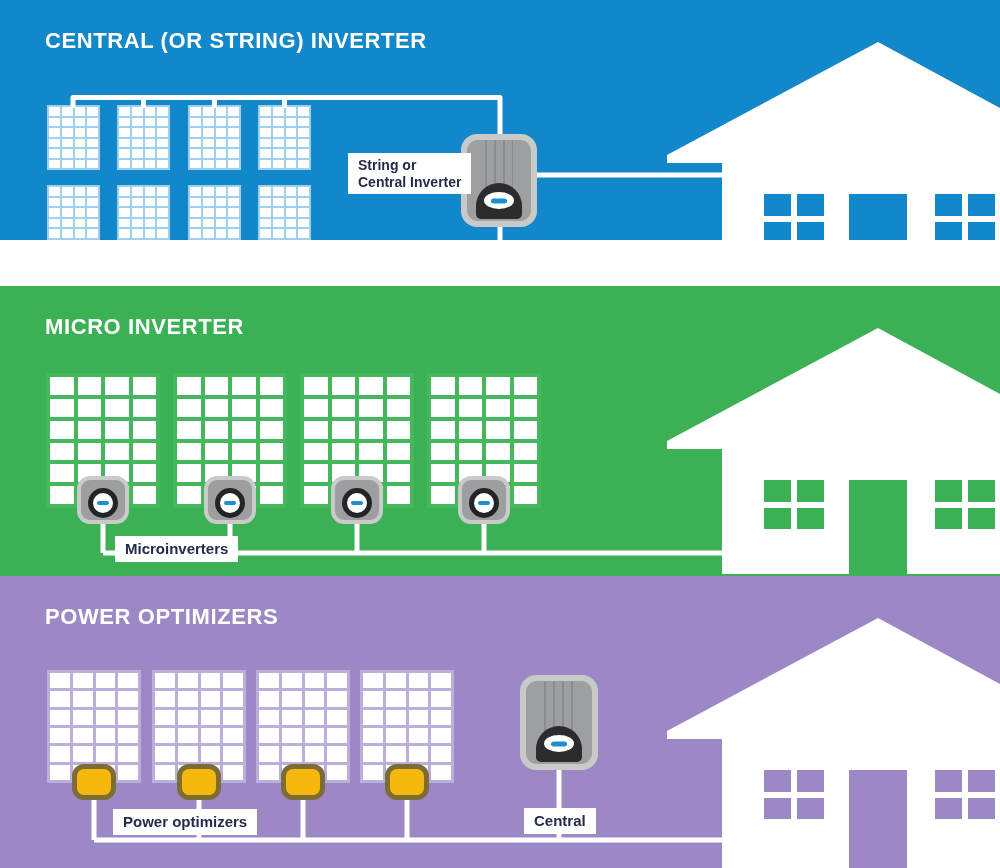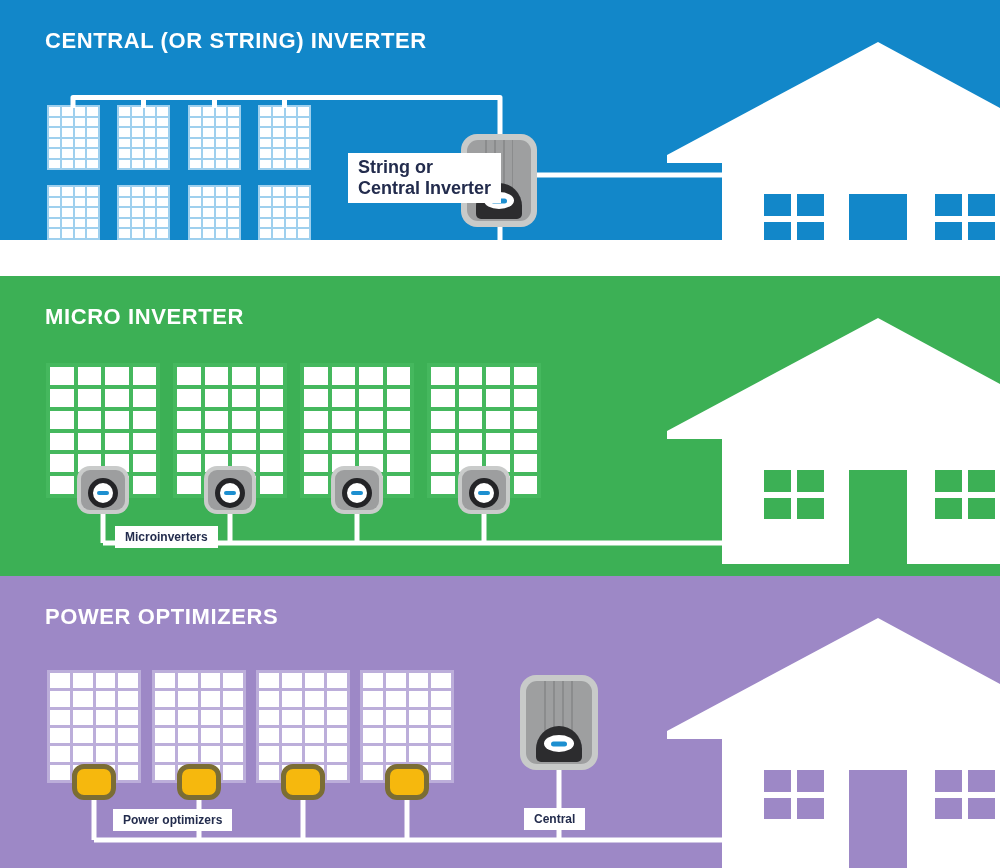--- a/index.html
+++ b/index.html
@@ -1,30 +1,30 @@
 <!DOCTYPE html>
 <html><head>
 <meta charset="utf-8">
 <style>
   html,body{margin:0;padding:0;background:#fff;}
   #stage{position:relative;width:1000px;height:868px;overflow:hidden;
          font-family:"Liberation Sans",sans-serif;}
   .section{position:absolute;left:0;width:1000px;overflow:hidden;}
   #sec-0{top:0;height:240px;background:#1287c9;}
-  #sec-1{top:276px;height:328px;background:#3cb055;}
+  #sec-1{top:286px;height:328px;background:#3cb055;}
   #sec-2{top:576px;height:336px;background:#9d88c6;}
   .sec-title{position:absolute;left:45px;top:28px;color:#ffffff;font-size:22px;
              font-weight:700;letter-spacing:0.6px;z-index:5;}
   .panel{position:absolute;display:grid;box-sizing:border-box;z-index:1;}
   .panel .cell{background:#ffffff;}
   svg.wires{position:absolute;left:0;top:0;z-index:2;}
   svg.house{position:absolute;left:0;top:0;z-index:1;}
   .tag{position:absolute;background:#ffffff;color:#232c4d;font-weight:700;
-       font-size:12px;line-height:1.18;padding:4px 10px;z-index:6;white-space:nowrap;}
-  .tag.two-line{font-size:18px;}
+       font-size:15px;line-height:1.18;padding:4px 10px;z-index:6;white-space:nowrap;}
+  .tag.two-line{font-size:14px;}
   
   .inv-device{position:absolute;background:#c8cac9;border-radius:16px;padding:6px;
               box-sizing:border-box;z-index:4;}
   .inv-body{position:relative;width:100%;height:100%;background:#9e9fa0;
             border-radius:11px;overflow:hidden;}
   .inv-stripes{position:absolute;left:28%;right:28%;top:0;height:68%;
                background:repeating-linear-gradient(90deg,#8b8c8d 0 2px,rgba(0,0,0,0) 2px 9px);}
   .inv-blob{position:absolute;left:50%;bottom:2px;transform:translateX(-50%);
             width:46px;height:36px;background:#2c2c2e;border-radius:23px 23px 5px 5px;}
   .inv-oval{position:absolute;left:50%;top:9px;transform:translateX(-50%);

